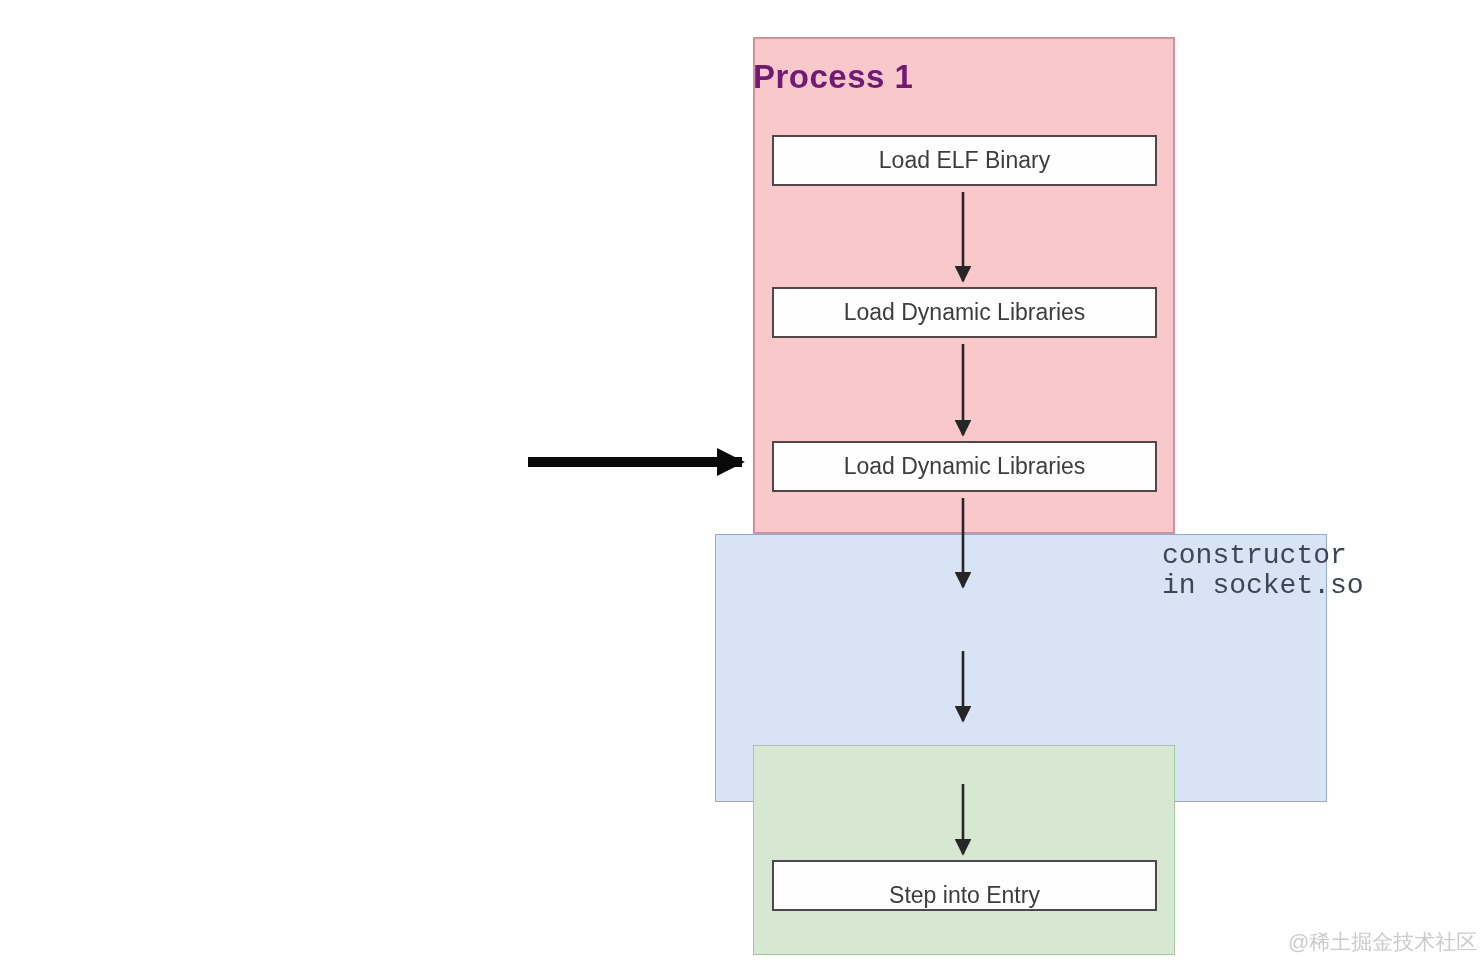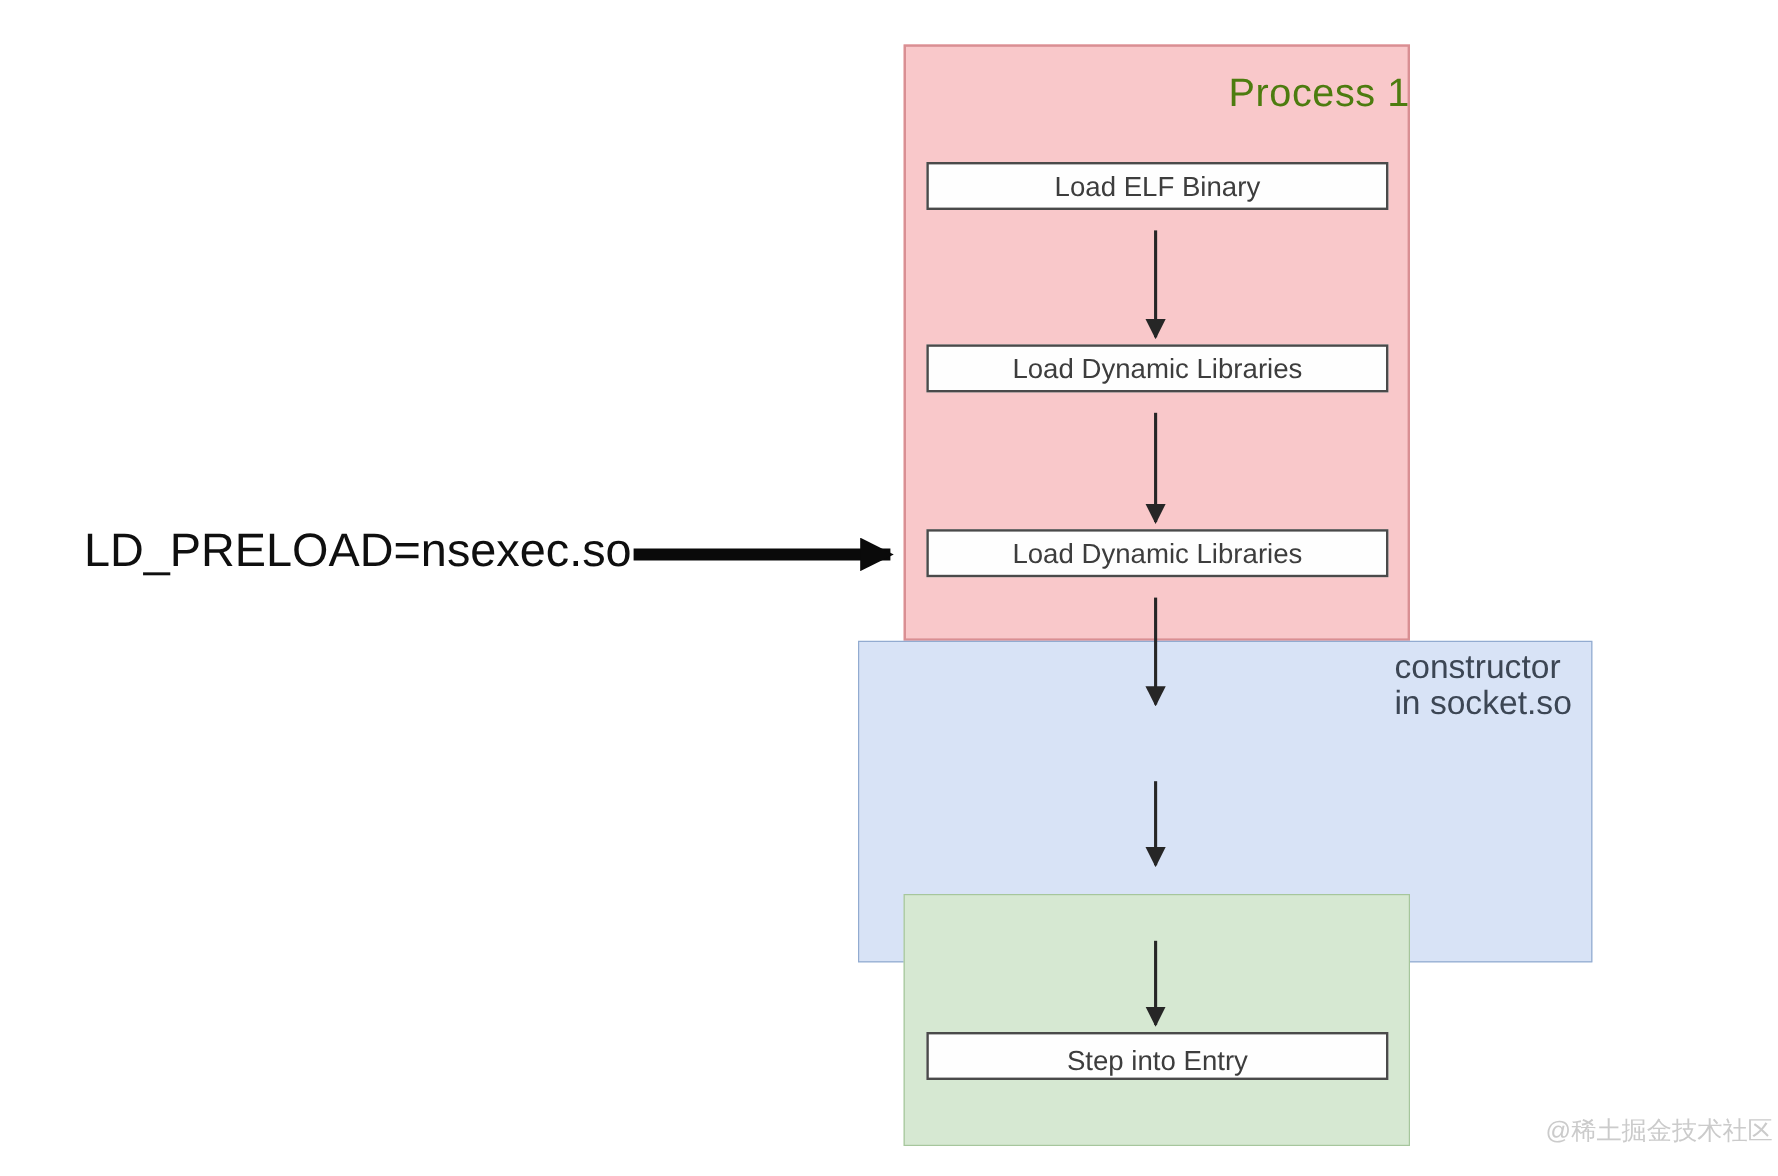--- a/index.html
+++ b/index.html
@@ -37,42 +37,43 @@
     left: 753px; top: 745px;
     width: 422px; height: 210px;
     background: #d6e8d2;
     border: 1.5px solid #a6c69c;
     z-index: 3;
   }
   .process-title {
     position: absolute;
     left: 753px; top: 58px;
     width: 422px;
-    text-align: right;
+    text-align: left;
     font-size: 33px;
-    font-weight: 400;
-    color: #4d7c0f;
+    font-weight: 700;
+    color: #701a75;
     z-index: 4;
     letter-spacing: 0.5px;
   }
   .constructor-label {
     position: absolute;
     left: 1162px; top: 541px;
     width: 170px;
     font-size: 28px;
     line-height: 30px;
     color: #3c4654;
     z-index: 4;
     white-space: nowrap;
+    font-family: Liberation Mono, monospace;
   }
   .node-box {
     position: absolute;
     left: 772px;
     width: 385px;
-    height: 40px;
+    height: 51px;
     box-sizing: border-box;
     background: #fefefe;
     border: 2.5px solid #4a4a4a;
     display: flex;
     align-items: center;
     justify-content: center;
     font-size: 23px;
     color: #3d3d3d;
     z-index: 5;
   }
@@ -128,21 +129,20 @@
   <div class="node-box node-2">
     <span>Load Dynamic Libraries</span>
   </div>
   <div class="node-box node-3">
     <span>Load Dynamic Libraries</span>
   </div>
   <div class="node-box node-6">
     <span>Step into Entry</span>
   </div>
 
-  <div class="env-label">LD_PRELOAD=nsexec.so</div>
 
   <svg class="arrows-svg" viewBox="0 0 1482 980">
     <defs>
       <marker id="ah" viewBox="0 0 10 10" refX="9" refY="5" markerWidth="6.5" markerHeight="6.5" orient="auto">
         <path d="M0,0 L10,5 L0,10 z" fill="#262626"></path>
       </marker>
       <marker id="ahBig" viewBox="0 0 10 10" refX="9" refY="5" markerWidth="2.8" markerHeight="2.8" orient="auto">
         <path d="M0,0 L10,5 L0,10 z" fill="#0a0a0a"></path>
       </marker>
     </defs>

